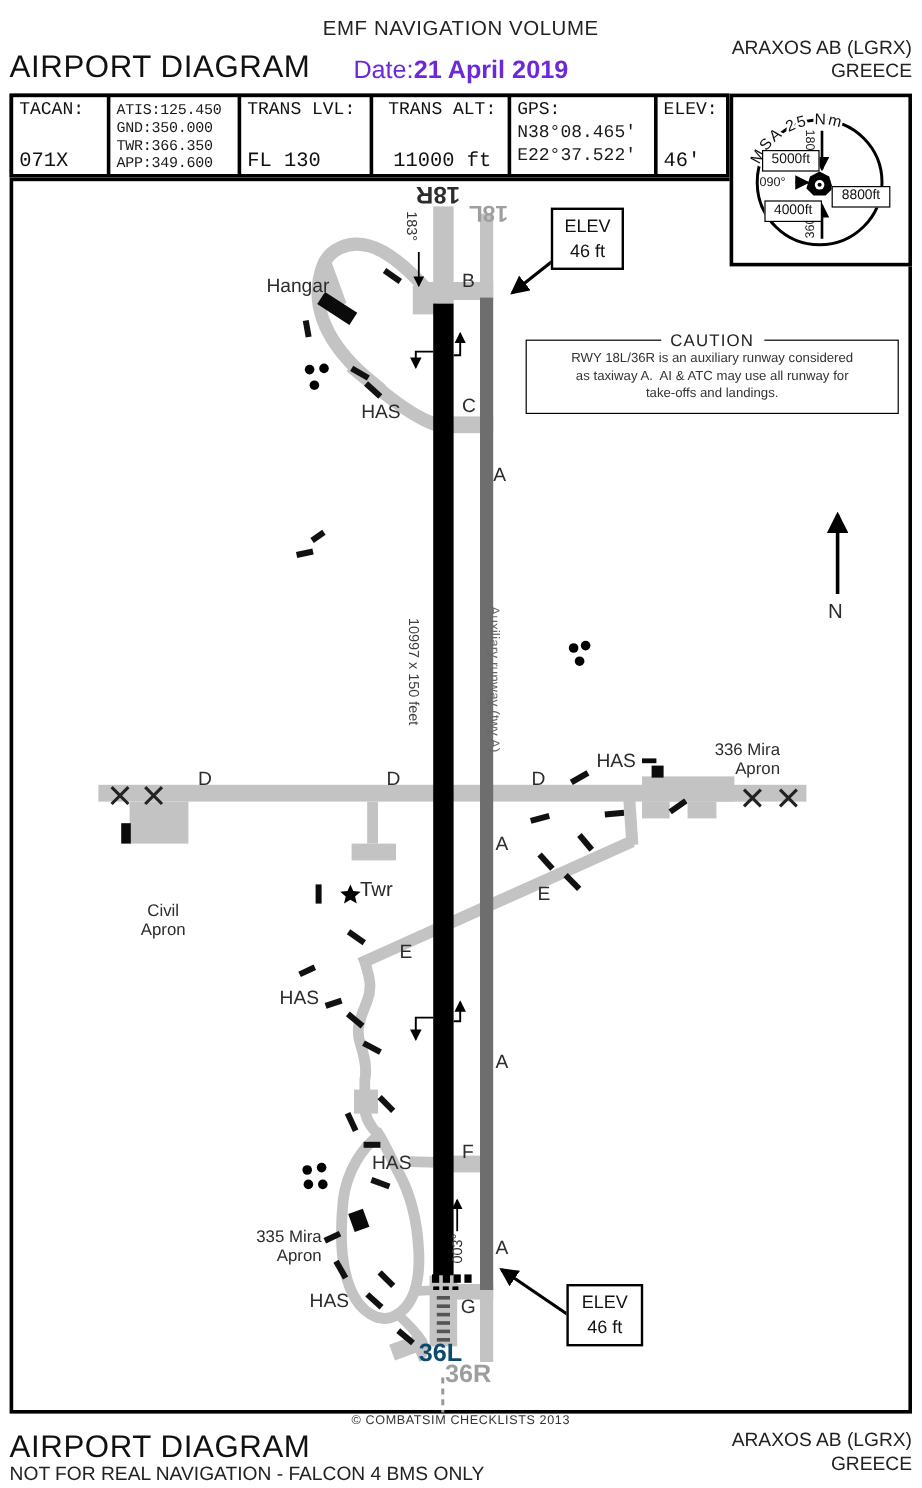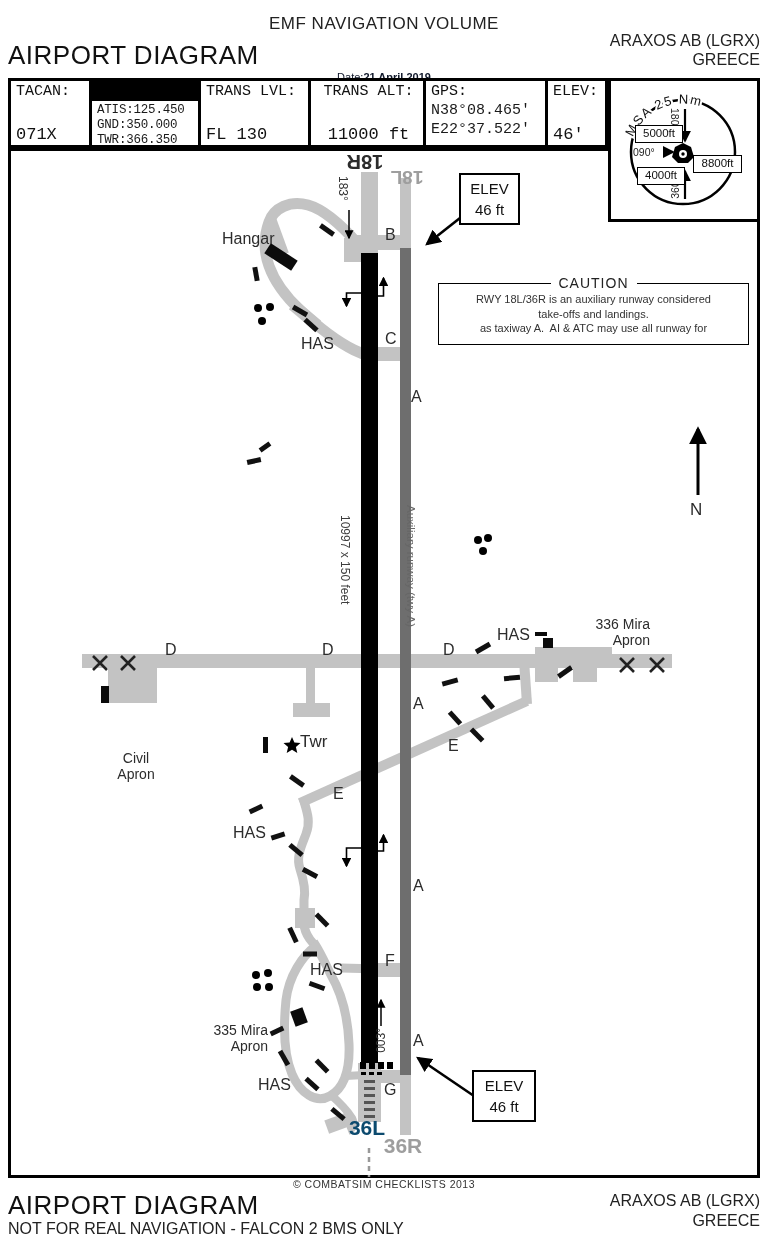--- a/index.html
+++ b/index.html
@@ -2,29 +2,29 @@
 <html><head>
 <meta charset="utf-8">
 <style>
   html,body{margin:0;padding:0;background:#fff;}
   body{width:768px;height:1240px;position:relative;font-family:"Liberation Sans",sans-serif;color:#1a1a1a;overflow:hidden;}
   .abs{position:absolute;}
   
   .hdr-center{left:0;right:0;text-align:center;}
   .h-volume{top:14px;font-size:17px;letter-spacing:.5px;color:#222;}
   .h-title{left:8px;top:40px;font-size:26px;letter-spacing:.5px;color:#111;}
-  .h-date{top:47px;font-size:11px;color:#0f172a;margin-top:24px;}
+  .h-date{top:47px;font-size:21px;color:#6d28d9;}
   .h-date b{font-weight:bold;}
   .h-right{right:8px;text-align:right;font-size:16px;color:#222;}
   
   .strip{left:8px;top:78px;width:600px;height:70px;background:#000;display:flex;border:3px solid #000;box-sizing:border-box;gap:3px;}
   .cell{background:#fff;box-sizing:border-box;padding:2px 2px 1px 5px;display:flex;flex-direction:column;justify-content:space-between;overflow:hidden;font-family:Liberation Mono, monospace;}
   .cell .lab{font-size:15px;color:#111;}
   .cell .val{font-size:17px;color:#111;}
-  .freqs{font-size:12.5px;line-height:1.18;justify-content:flex-start;letter-spacing:-.2px;margin-top:20px;}
+  .freqs{font-size:12.5px;line-height:1.18;justify-content:flex-end;letter-spacing:-.2px;}
   
   .msa{left:608px;top:78px;width:152px;height:144px;border:3px solid #000;box-sizing:border-box;background:#fff;z-index:5;}
   .msa .box{position:absolute;border:1.5px solid #000;background:#fff;font-size:11.5px;text-align:center;line-height:15px;height:16px;color:#111;z-index:3;}
   .msa .brg{position:absolute;font-size:10.5px;color:#222;}
   .vert{writing-mode:vertical-rl;}
   
   .map{left:8px;top:148px;width:752px;height:1030px;box-sizing:border-box;border:3px solid #000;position:absolute;background:#fff;}
   .layer{position:absolute;left:-3px;top:-3px;width:752px;height:1030px;}
   .lbl{position:absolute;font-size:16px;color:#2c2c2c;white-space:nowrap;}
   .sm{font-size:14px;}
@@ -345,39 +345,39 @@
     <div class="lbl" style="left:302px;top:813px;">HAS</div>
     <div class="apron-lbl abs" style="left:182px;top:874px;width:78px;text-align:right;">
       <div>335 Mira</div>
       <div>Apron</div>
     </div>
     <div class="lbl" style="left:405px;top:884px;">A</div>
     <div class="lbl vert" style="left:366px;top:880px;font-size:12px;color:#333;transform:rotate(180deg);">003°</div>
     <div class="lbl" style="left:250px;top:928px;">HAS</div>
     <div class="lbl" style="left:376px;top:933px;">G</div>
     <div class="rwy-num abs" style="left:336px;top:968px;">36L</div>
-    <div class="rwy-num gray abs" style="left:372px;top:986px;color:#9e9e9e;text-align:center;">36R</div>
+    <div class="rwy-num gray abs" style="left:359px;top:986px;color:#9e9e9e;text-align:center;">36R</div>
 
     <div class="callout" style="left:451px;top:25px;width:53px;">
       <div>ELEV</div>
       <div>46 ft</div>
     </div>
     <div class="callout" style="left:464px;top:922px;width:56px;">
       <div>ELEV</div>
       <div>46 ft</div>
     </div>
 
     <div class="caution" style="left:430px;top:135px;width:309px;height:60px;">
       <span class="title">CAUTION</span>
       <div class="lines">
         <div>RWY 18L/36R is an auxiliary runway considered</div>
+        <div>as taxiway A.  AI &amp; ATC may use all runway for</div>
         <div>take-offs and landings.</div>
-        <div>as taxiway A.  AI &amp; ATC may use all runway for</div>
       </div>
     </div>
   </div>
 </div>
 
 <div class="abs f-copy">© COMBATSIM CHECKLISTS 2013</div>
 <div class="abs f-title">AIRPORT DIAGRAM</div>
-<div class="abs f-disc">NOT FOR REAL NAVIGATION - FALCON 2 BMS ONLY</div>
+<div class="abs f-disc">NOT FOR REAL NAVIGATION - FALCON 4 BMS ONLY</div>
 <div class="abs f-right" style="top:1192px;">ARAXOS AB (LGRX)</div>
 <div class="abs f-right" style="top:1212px;">GREECE</div>
 
 </body></html>

